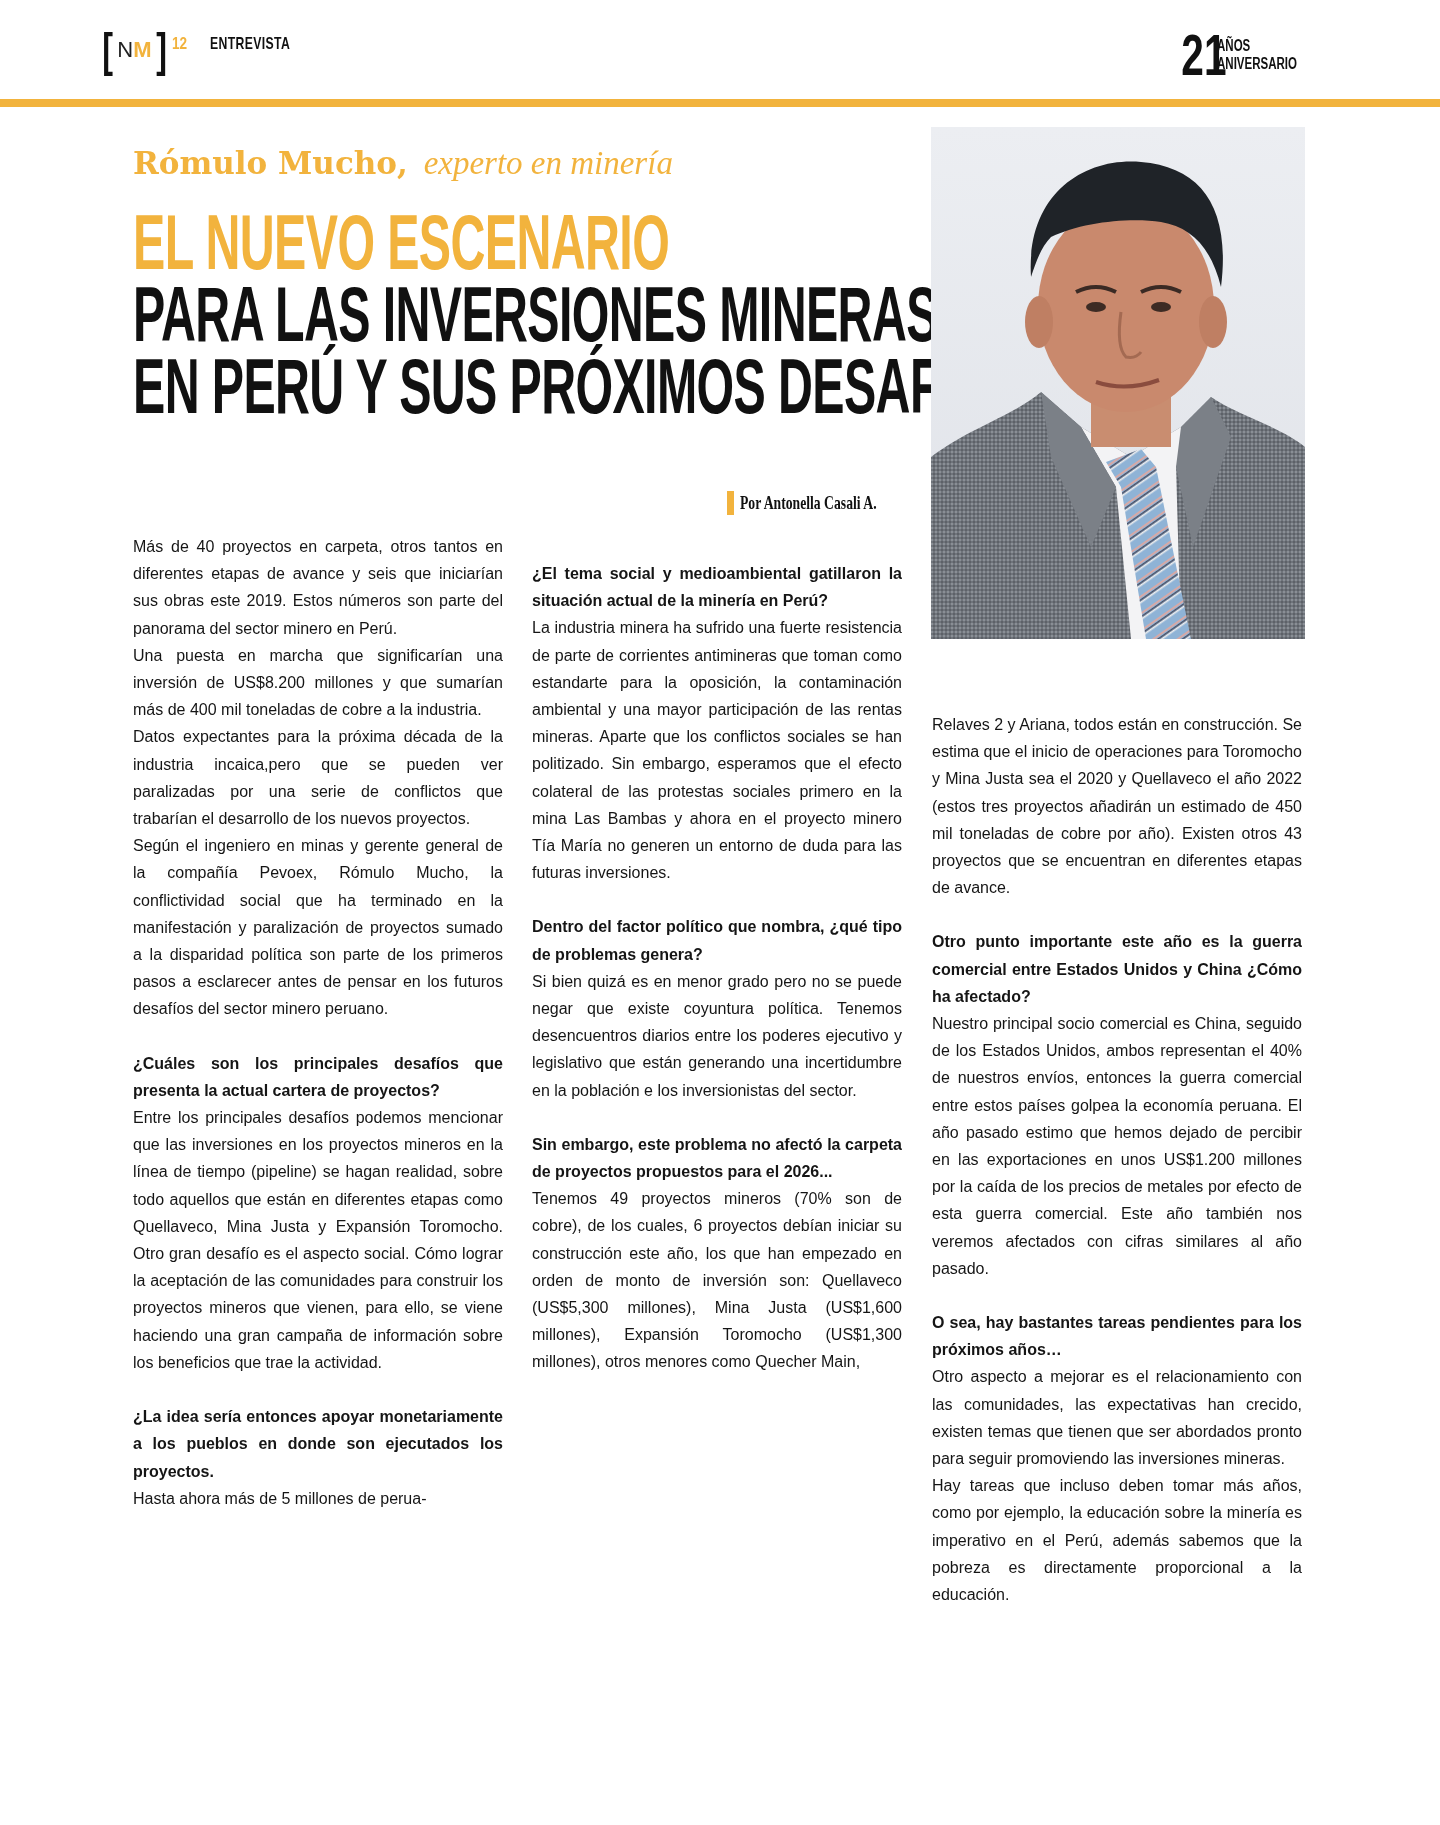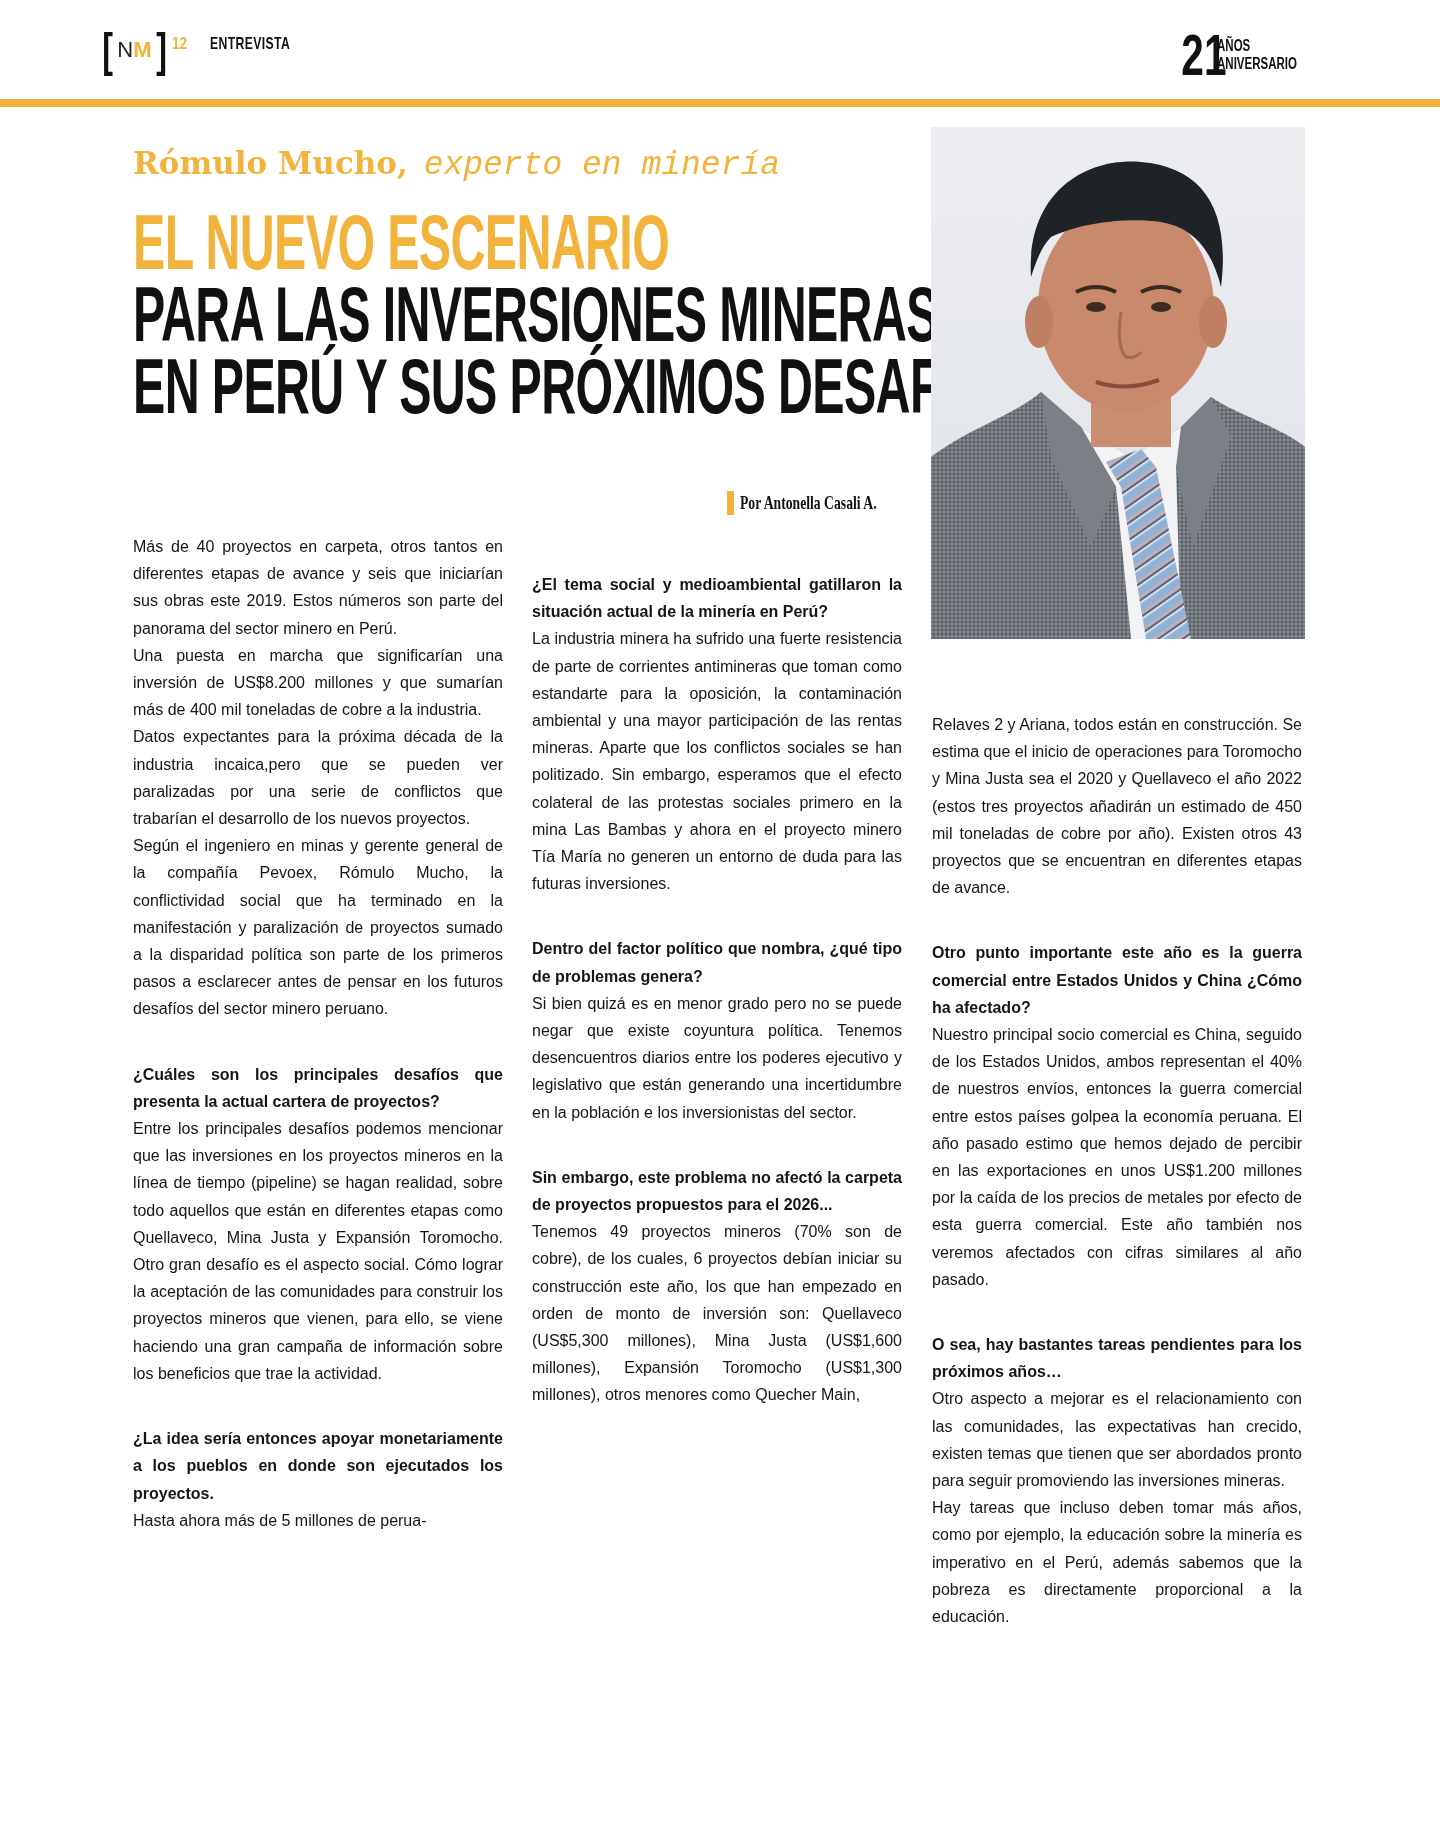--- a/index.html
+++ b/index.html
@@ -11,33 +11,33 @@
   .logo .m { font-family: "Liberation Sans", sans-serif; font-weight: 700; font-size: 22px; color: #f2b33d; margin-right: 2px; }
   .pagenum { position: absolute; left: 172px; top: 34px; font-family: "Liberation Sans Narrow", "Liberation Sans", sans-serif; font-size: 17px; color: #f2b33d; transform: scaleX(0.8); transform-origin: left; font-weight: 700; }
   .section { position: absolute; left: 210px; top: 34px; font-family: "Liberation Sans", sans-serif; font-size: 17px; font-weight: 700; color: #111; transform: scaleX(0.72); transform-origin: left; letter-spacing: 0.5px; }
   .anniv { position: absolute; right: 112px; top: 30px; display: flex; align-items: center; }
   .anniv .num { font-family: "Liberation Sans", sans-serif; font-weight: 700; font-size: 58px; line-height: 50px; color: #111; transform: scaleX(0.7); transform-origin: right; margin-right: -10px; }
   .anniv .lbl { display: flex; flex-direction: column; font-weight: 700; font-size: 16px; line-height: 18px; color: #111; transform: scaleX(0.72); transform-origin: left; }
   .rule { position: absolute; left: 0; top: 99px; width: 1440px; height: 8px; background: #f2b33d; }
 
   .kicker { position: absolute; left: 133px; top: 145px; font-family: "DejaVu Serif", "Liberation Serif", serif; font-size: 31px; color: #f2b33d; }
   .kicker .name { font-weight: 700; }
-  .kicker .role { font-style: italic; font-family: Liberation Mono, monospace; font-size: 33px; margin-left: 6px; }
+  .kicker .role { font-style: italic; font-family: Liberation Serif, serif; font-size: 33px; margin-left: 6px; }
   .headline { position: absolute; left: 133px; top: 206px; font-family: "Liberation Sans", sans-serif; font-weight: 700; transform: scaleX(0.62); transform-origin: left top; white-space: nowrap; }
   .headline .l1 { display: block; font-size: 78px; line-height: 72px; color: #f2b33d; letter-spacing: -1px; }
   .headline .l2, .headline .l3 { display: block; font-size: 78px; line-height: 72px; color: #111; letter-spacing: -1px; }
   .byline { position: absolute; left: 727px; top: 491px; display: flex; align-items: center; font-family: Liberation Serif, serif; }
   .byline .bar { width: 7px; height: 24px; background: #f2b33d; margin-right: 6px; }
   .byline .txt { font-weight: 700; font-size: 19px; color: #111; transform: scaleX(0.72); transform-origin: left; white-space: nowrap; }
 
   .photo { position: absolute; left: 931px; top: 127px; width: 374px; height: 512px; overflow: hidden; background: #e4e6ea; }
 
   .col { position: absolute; width: 370px; font-size: 16px; line-height: 27.2px; color: #151515; }
   .col p { margin: 0; text-align: justify; }
-  .col .q { font-weight: 700; margin-top: 38px; }
+  .col .q { font-weight: 700; margin-top: 27px; }
   .c1 { left: 133px; top: 533px; }
   .c2 { left: 532px; top: 533px; }
   .c3 { left: 932px; top: 711px; }
 </style>
 </head>
 <body>
 
 <div class="topbar">
   <div class="logo">
     <span class="br">[</span>

